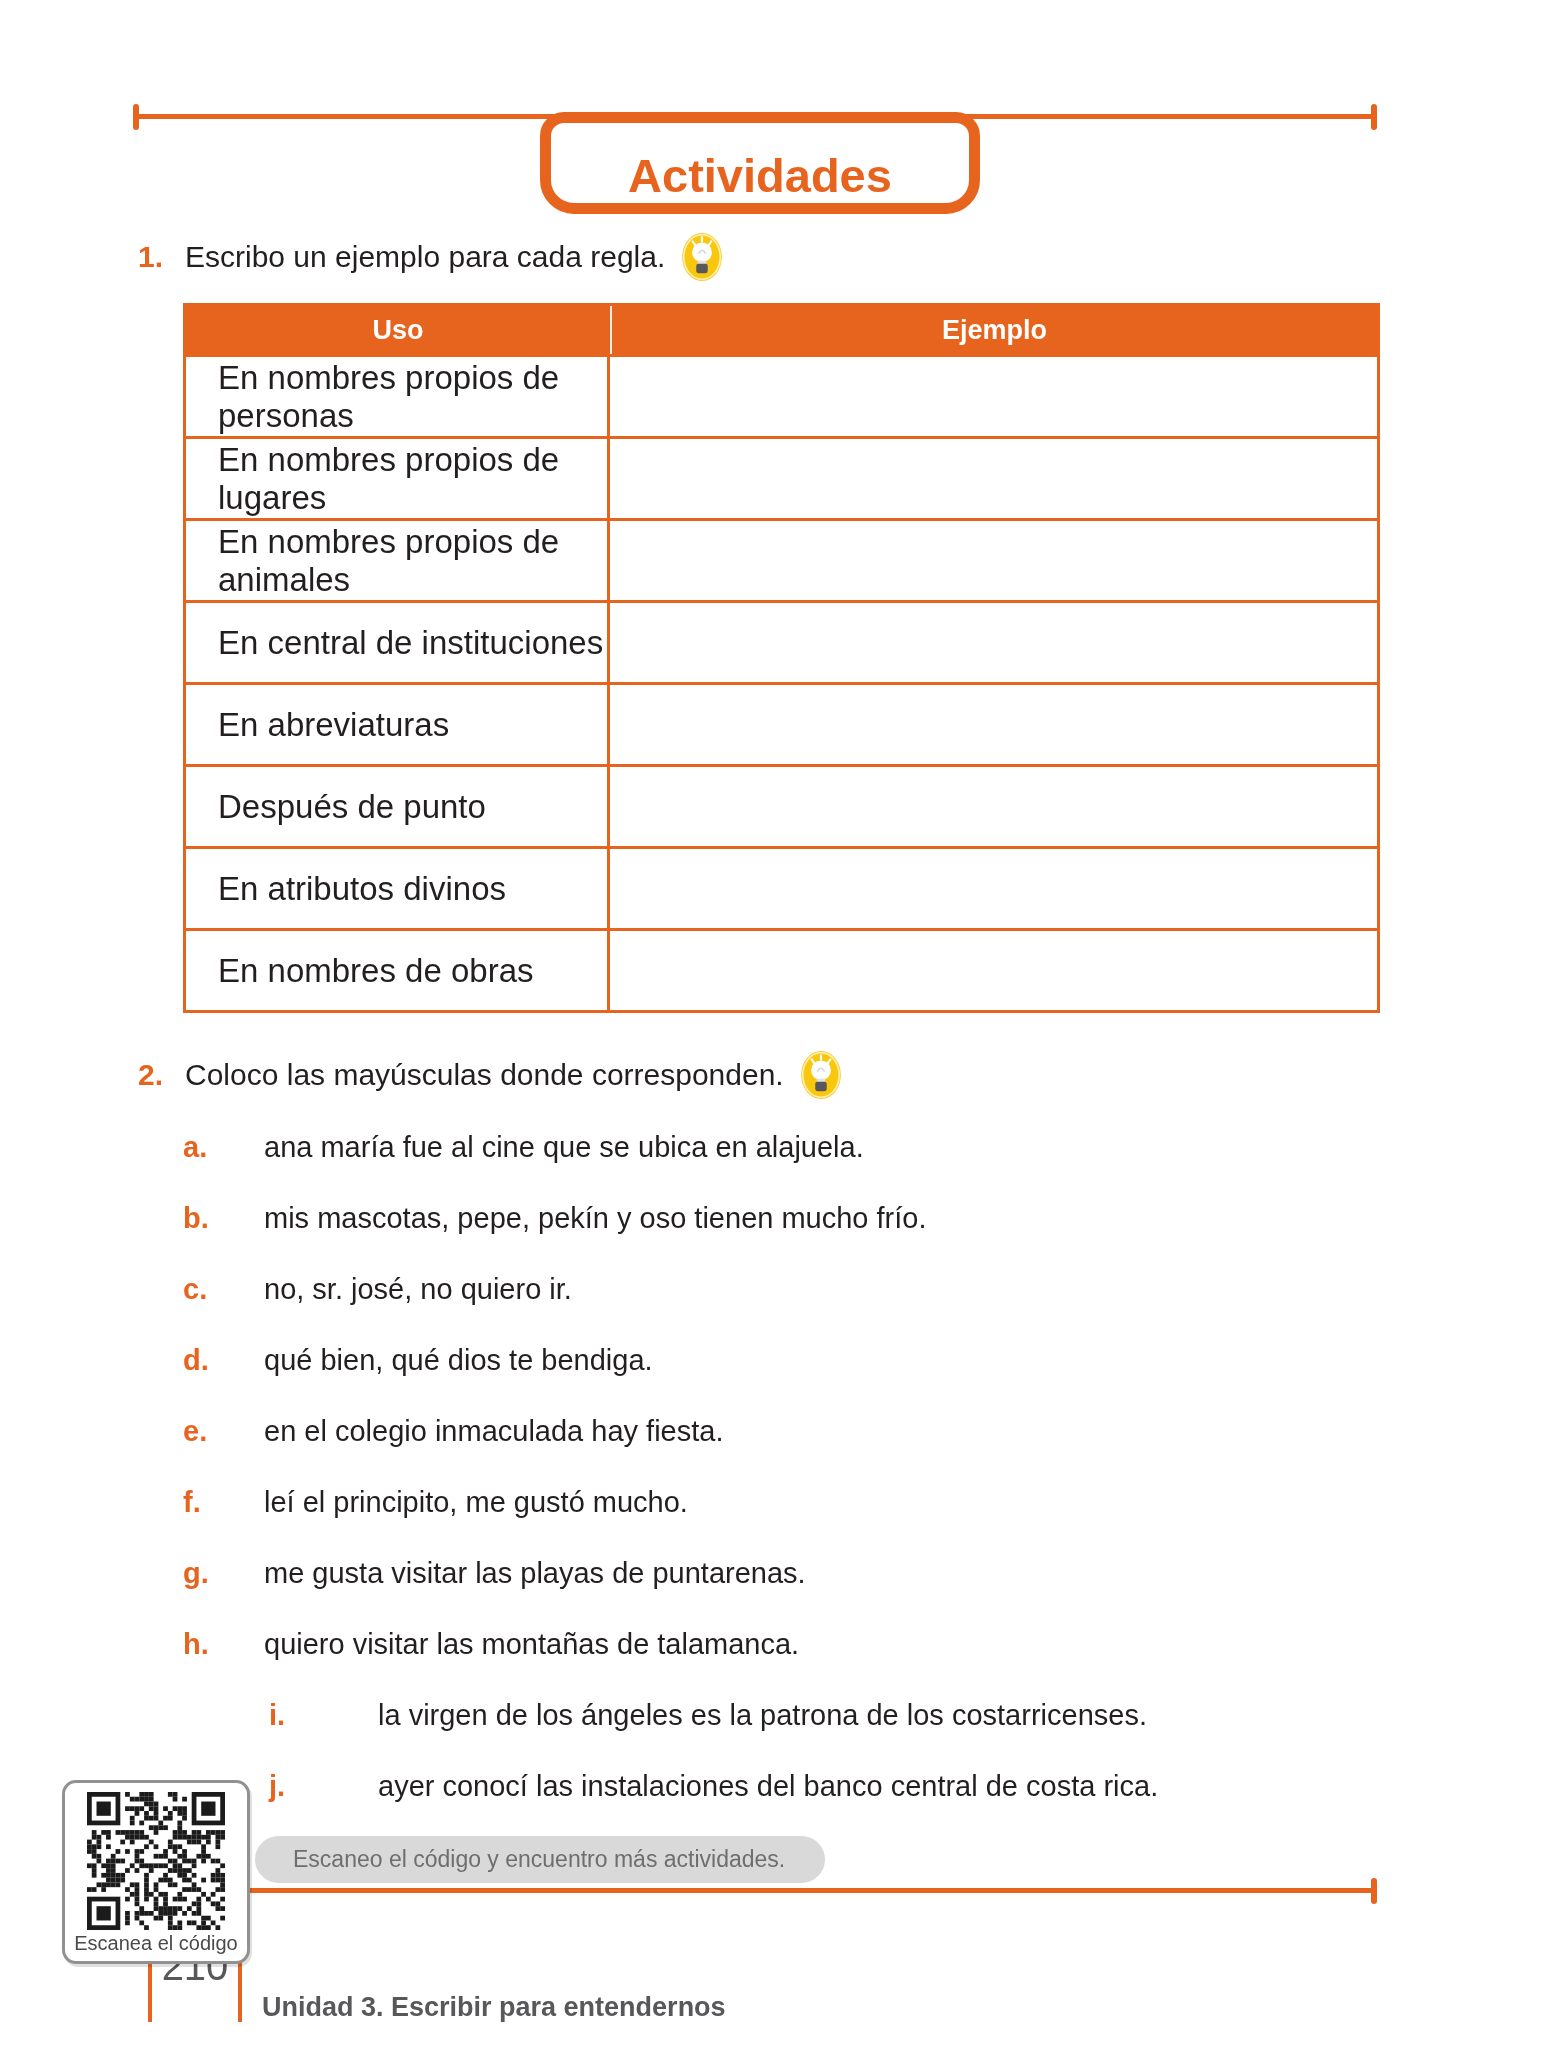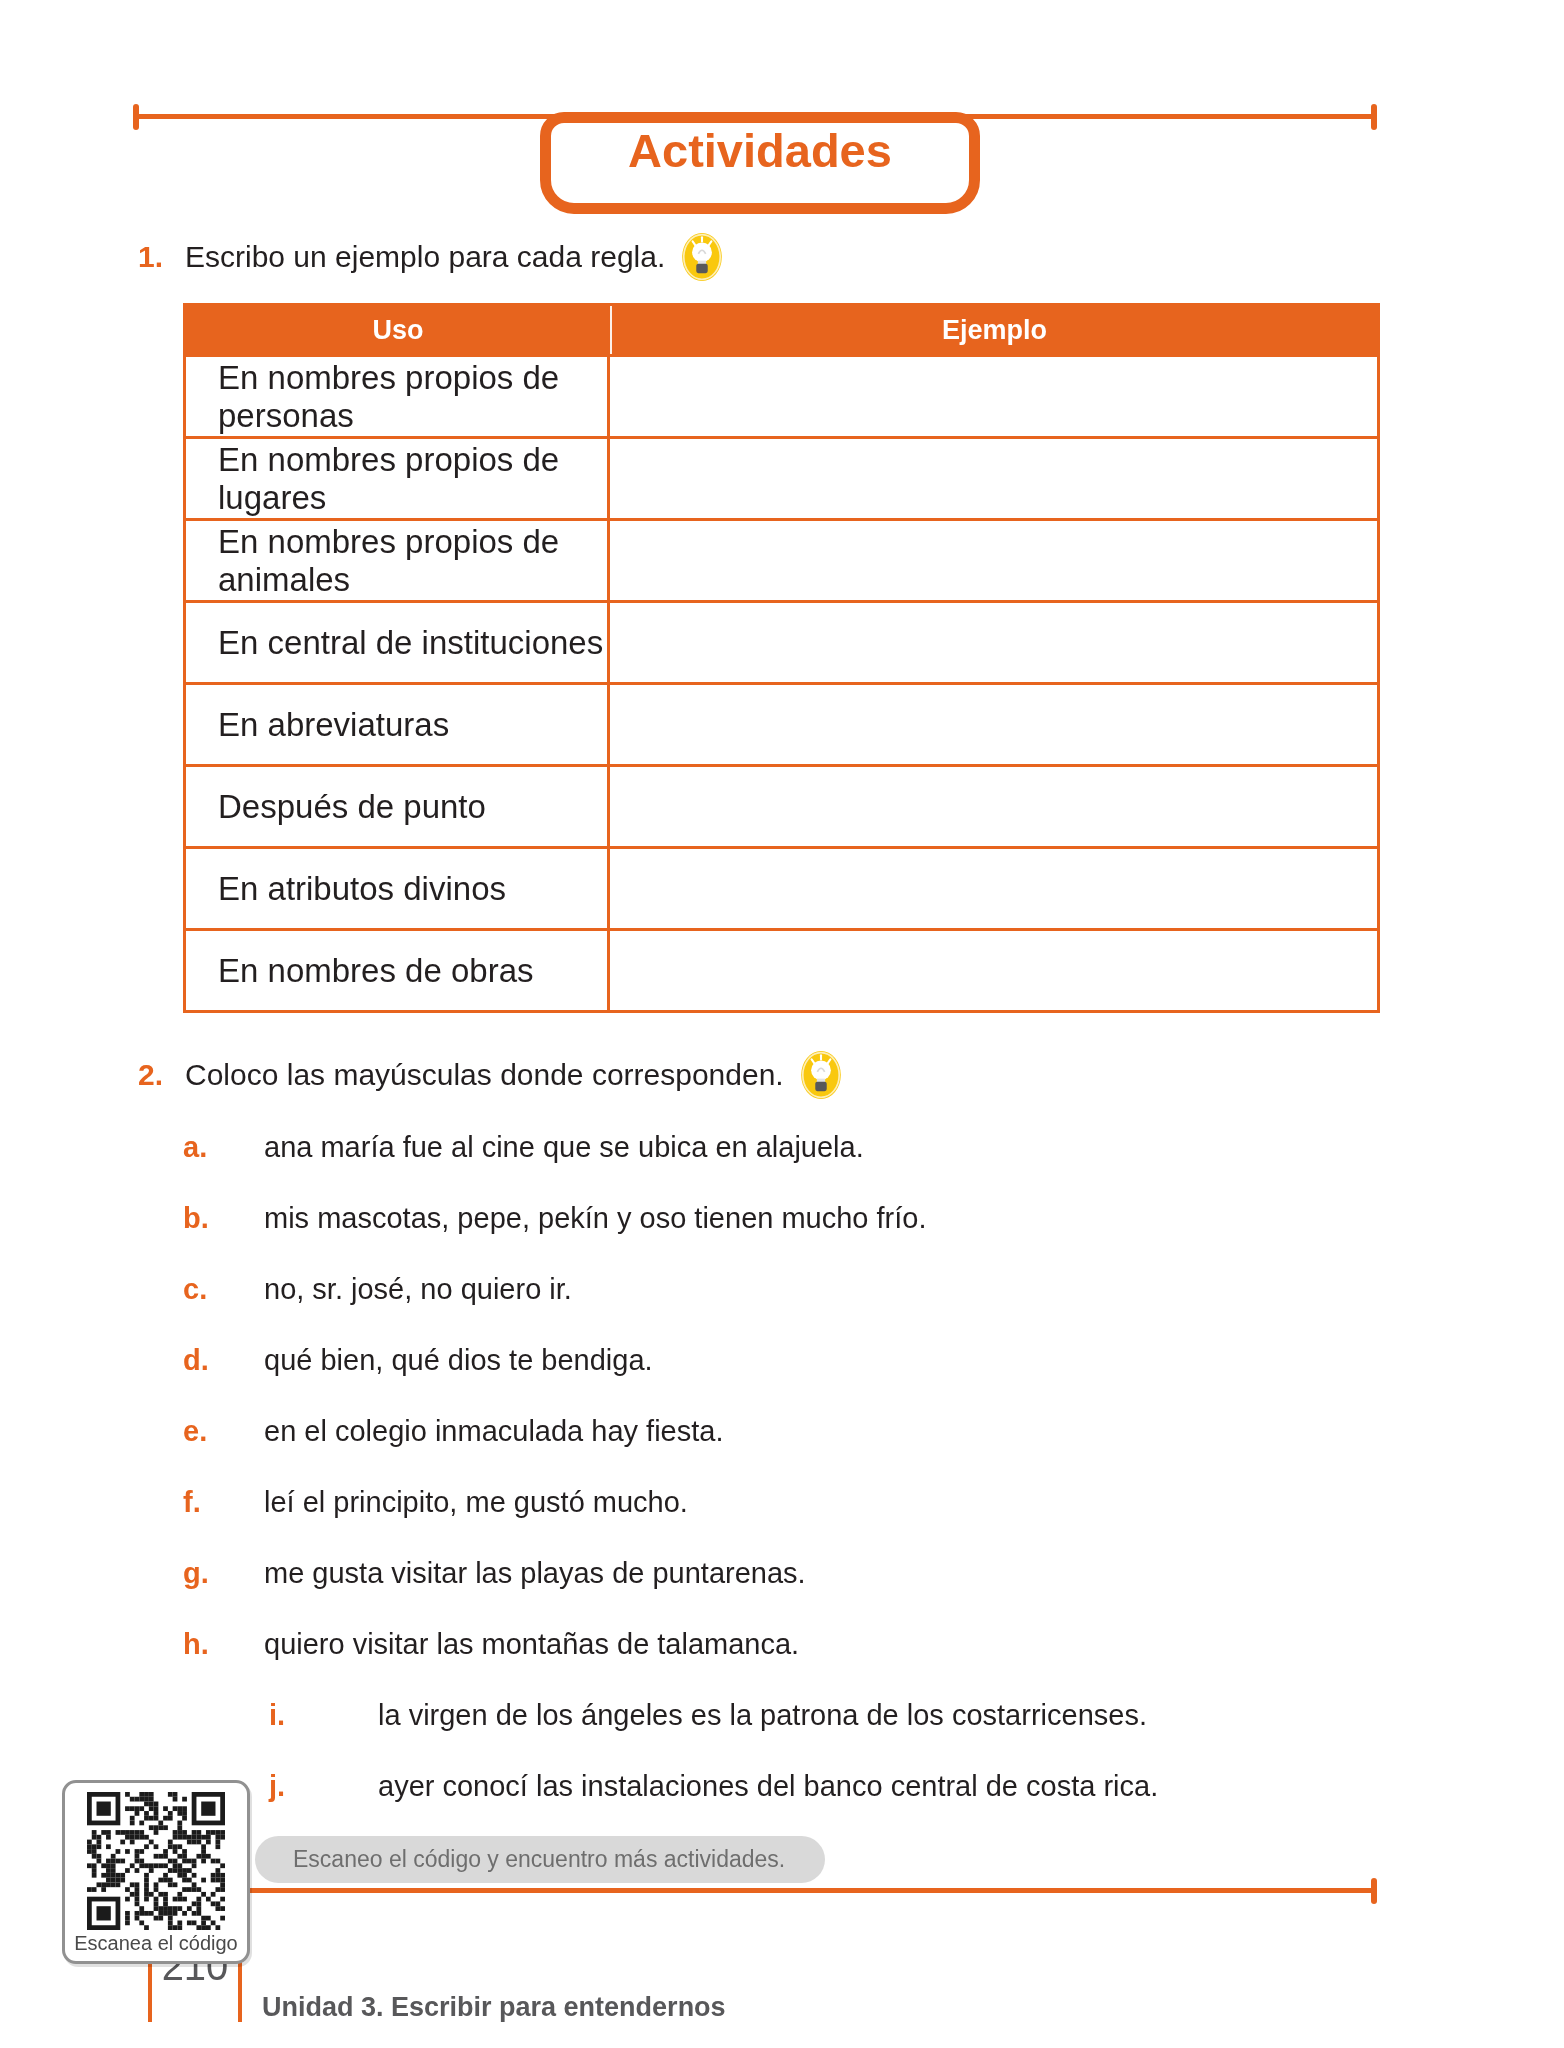--- a/index.html
+++ b/index.html
@@ -39,21 +39,21 @@
   .banner {
     position: absolute;
     left: 540px;
     top: 112px;
     width: 440px;
     height: 102px;
     background: #ffffff;
     border: 11px solid #E7641E;
     border-radius: 24px 24px 34px 34px;
     display: flex;
-    align-items: flex-start;
+    align-items: flex-end;
     justify-content: center;
     z-index: 3;
   }
   .banner .banner-title {
     color: #E7641E;
     font-size: 47px;
     font-weight: bold;
     letter-spacing: 0;
   }
 

